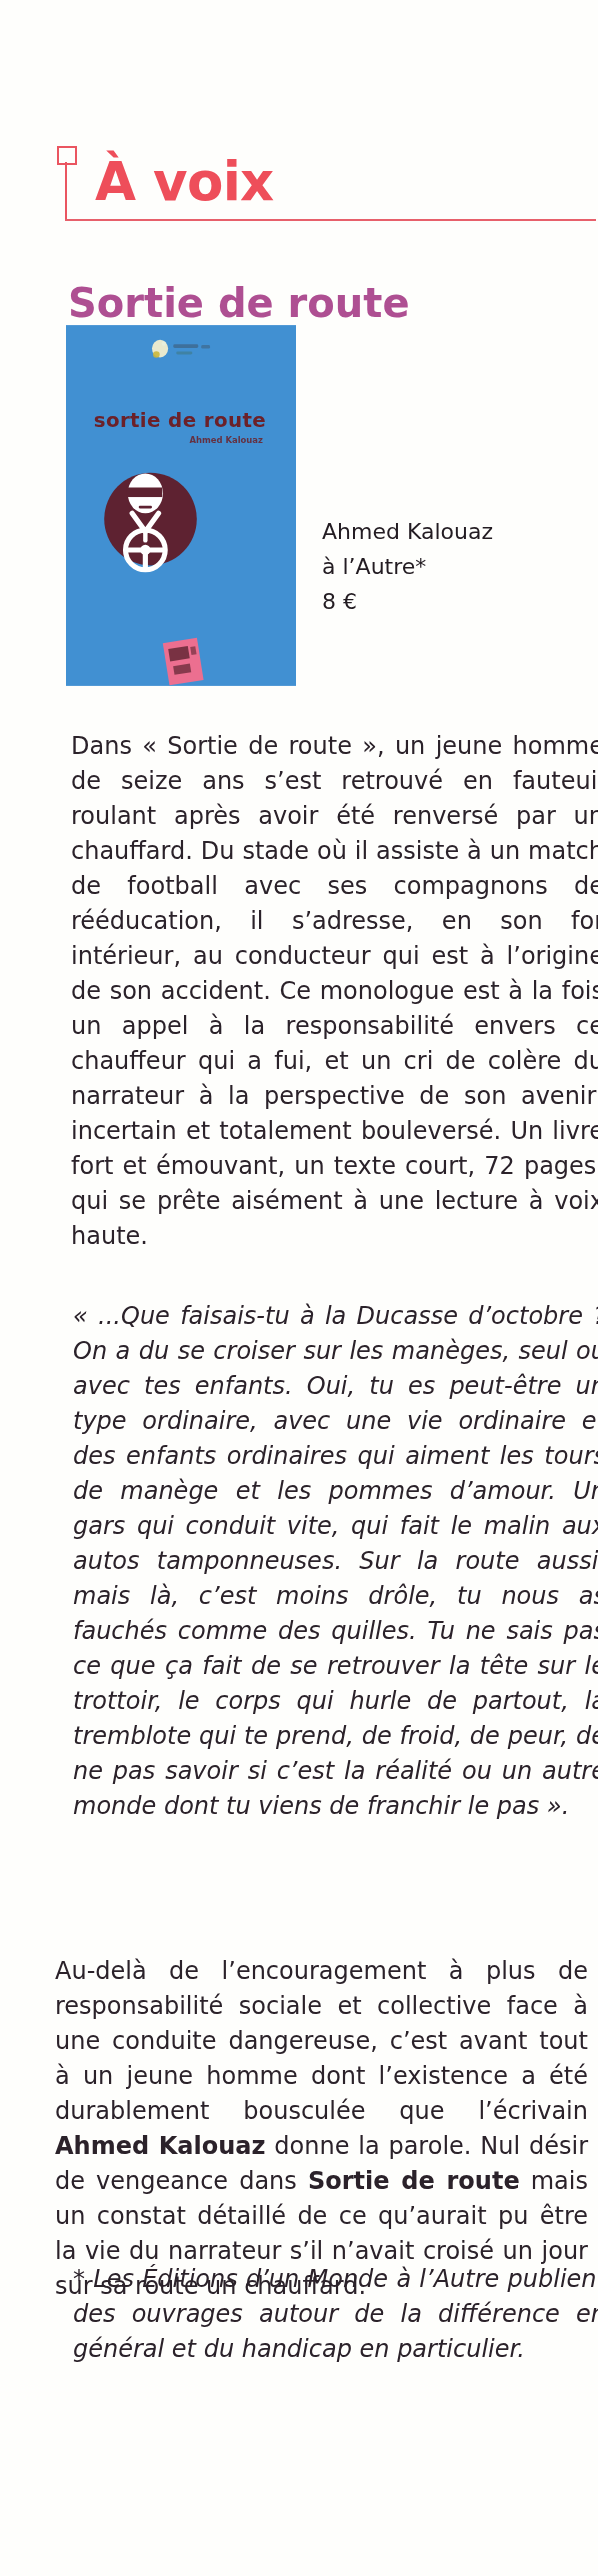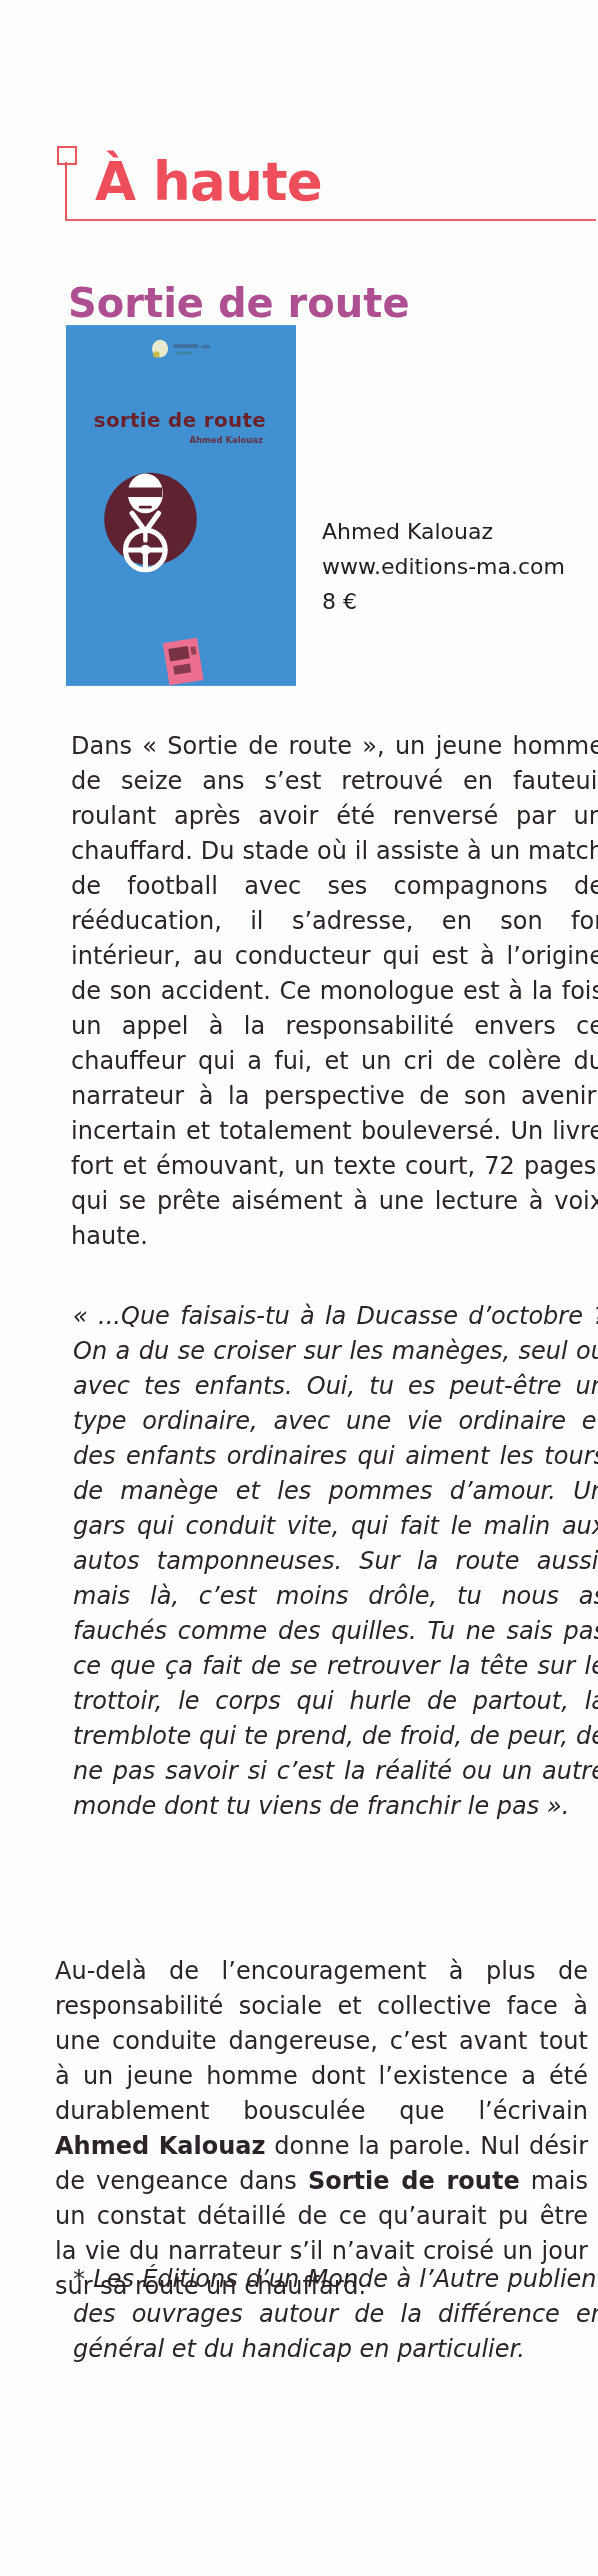--- a/index.html
+++ b/index.html
@@ -47,21 +47,21 @@
   .footer .issue{color:#2a2e3c;}
 </style>
 </head>
 <body>
 
 <div class="page">
 
   <div class="hdr-square"></div>
   <div class="hdr-vline"></div>
   <div class="hdr-rule"></div>
-  <h1 class="section-title">À haute</h1>
+  <h1 class="section-title">À voix</h1>
 
   <h2 class="article-title">Sortie de route</h2>
 
   <div class="cover">
     <svg width="230" height="361" viewBox="0 0 313 491" xmlns="http://www.w3.org/2000/svg">
       <rect x="0" y="0" width="313" height="491" fill="#4190d2"></rect>
 
       <g>
         <ellipse cx="128" cy="32" rx="11" ry="12" fill="#f2eecd" opacity="0.95"></ellipse>
         <circle cx="123" cy="40" r="4.5" fill="#c9b73c" opacity="0.9"></circle>
@@ -96,21 +96,21 @@
         <rect x="136" y="429" width="47" height="58" fill="#ec6f90"></rect>
         <rect x="142" y="438" width="27" height="17" fill="#5d2330" opacity="0.8"></rect>
         <rect x="172" y="440" width="7" height="11" fill="#5d2330" opacity="0.6"></rect>
         <rect x="145" y="462" width="23" height="12" fill="#5d2330" opacity="0.7"></rect>
       </g>
     </svg>
   </div>
 
   <div class="book-info">
     <div>Ahmed Kalouaz</div>
-    <div>www.editions-ma.com</div>
+    <div>à l’Autre*</div>
     <div>8 €</div>
   </div>
 
   <p class="para p1">Dans « Sortie de route », un jeune homme de seize ans s’est retrouvé en fauteuil roulant après avoir été renversé par un chauffard. Du stade où il assiste à un match de football avec ses compagnons de rééducation, il s’adresse, en son for intérieur, au conducteur qui est à l’origine de son accident. Ce monologue est à la fois un appel à la responsabilité envers ce chauffeur qui a fui, et un cri de colère du narrateur à la perspective de son avenir, incertain et totalement bouleversé. Un livre fort et émouvant, un texte court, 72 pages, qui se prête aisément à une lecture à voix haute.</p>
 
   <p class="para italic p2">« ...Que faisais-tu à la Ducasse d’octobre ? On a du se croiser sur les manèges, seul ou avec tes enfants. Oui, tu es peut-être un type ordinaire, avec une vie ordinaire et des enfants ordinaires qui aiment les tours de manège et les pommes d’amour. Un gars qui conduit vite, qui fait le malin aux autos tamponneuses. Sur la route aussi, mais là, c’est moins drôle, tu nous as fauchés comme des quilles. Tu ne sais pas ce que ça fait de se retrouver la tête sur le trottoir, le corps qui hurle de partout, la tremblote qui te prend, de froid, de peur, de ne pas savoir si c’est la réalité ou un autre monde dont tu viens de franchir le pas ».</p>
 
   <p class="para p3"><span>Au-delà de l’encouragement à plus de responsabilité sociale et collective face à une conduite dangereuse, c’est avant tout à un jeune homme dont l’existence a été durablement bousculée que l’écrivain </span><span class="bold">Ahmed Kalouaz</span><span> donne la parole. Nul désir de vengeance dans </span><span class="bold">Sortie de route</span><span> mais un constat détaillé de ce qu’aurait pu être la vie du narrateur s’il n’avait croisé un jour sur sa route un chauffard.</span></p>
 
   <p class="para italic p4">* Les Éditions d’un Monde à l’Autre publient des ouvrages autour de la différence en général et du handicap en particulier.</p>

